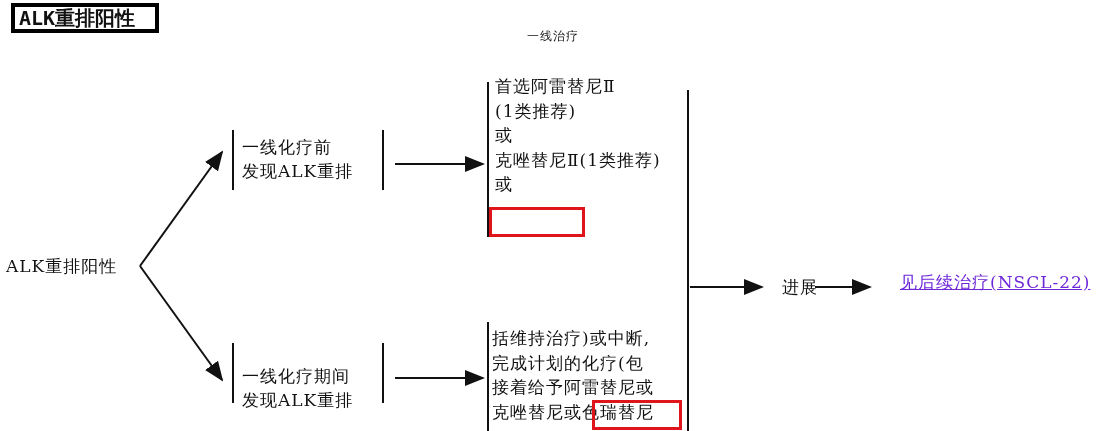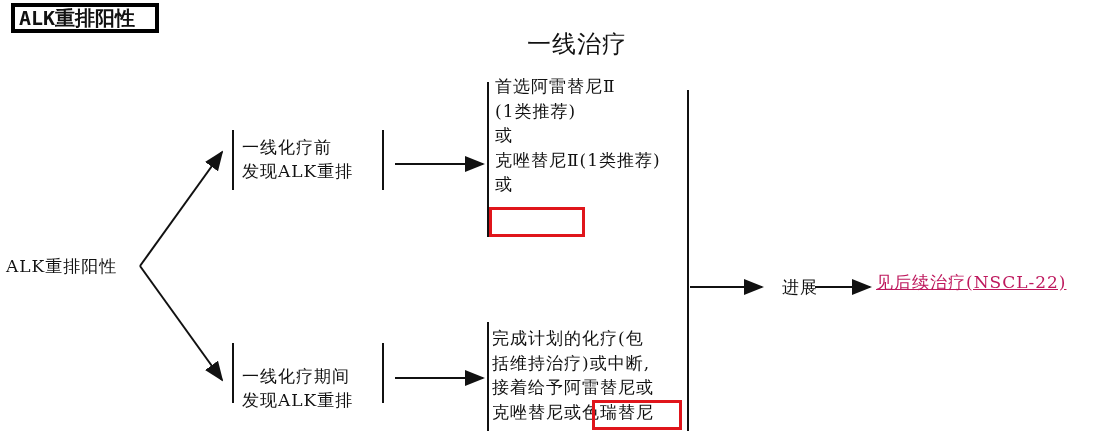--- a/index.html
+++ b/index.html
@@ -2,26 +2,26 @@
 <html><head>
   <meta charset="utf-8">
   <style>
     html, body { margin:0; padding:0; background:#ffffff; }
     body { width:1102px; height:431px; position:relative; overflow:hidden;
            font-family: "DejaVu Serif", "Liberation Serif", serif; color:#111; }
     .abs { position:absolute; }
     .header-box { left:11px; top:3px; width:148px; height:30px; border:4px solid #000;
                   box-sizing:border-box; font-family:"DejaVu Sans Mono","Liberation Mono",monospace;
                   font-size:20px; line-height:22px; padding-left:4px; font-weight:bold; white-space:nowrap; }
-    .title { left:527px; top:28px; font-size:24px; letter-spacing:1px; }
+    .title { left:527px; top:28px; font-size:12px; letter-spacing:1px; }
     .txt { font-size:17px; line-height:24px; white-space:nowrap; letter-spacing:1px; }
     .vbar { position:absolute; background:#111; width:2px; }
     svg.lines { position:absolute; left:0; top:0; }
     .redbox { position:absolute; border:3px solid #e0151b; box-sizing:border-box; }
-    .link { color:#be185d; text-decoration:underline; }
+    .link { color:#6d28d9; text-decoration:underline;margin-left:24px; }
   </style>
 </head>
 <body>
 
 <svg class="lines" width="1102" height="431">
   <defs>
     <marker id="arr" markerWidth="10" markerHeight="8" refX="9" refY="4" orient="auto">
       <path d="M0,0 L10,4 L0,8 z" fill="#111"></path>
     </marker>
   </defs>
@@ -59,21 +59,21 @@
 <div class="abs txt" style="left:495px; top:74px; line-height:24.5px;">
   <div>首选阿雷替尼Ⅱ</div>
   <div>(1类推荐)</div>
   <div>或</div>
   <div>克唑替尼Ⅱ(1类推荐)</div>
   <div>或</div>
 </div>
 <div class="redbox" style="left:489px; top:207px; width:96px; height:30px;"></div>
 
 <div class="abs txt" style="left:492px; top:326px; line-height:24.5px;">
+  <div>括维持治疗)或中断,</div>
   <div>完成计划的化疗(包</div>
-  <div>括维持治疗)或中断,</div>
   <div>接着给予阿雷替尼或</div>
   <div><span>克唑替尼或</span><span>色瑞替尼</span></div>
 </div>
 <div class="redbox" style="left:592px; top:400px; width:90px; height:30px;"></div>
 
 <div class="abs txt" style="left:766px; top:275px;margin-left:16px;">进展</div>
 <div class="abs txt link" style="left:876px; top:270px;">见后续治疗(NSCL-22)</div>
 
 </body></html>

